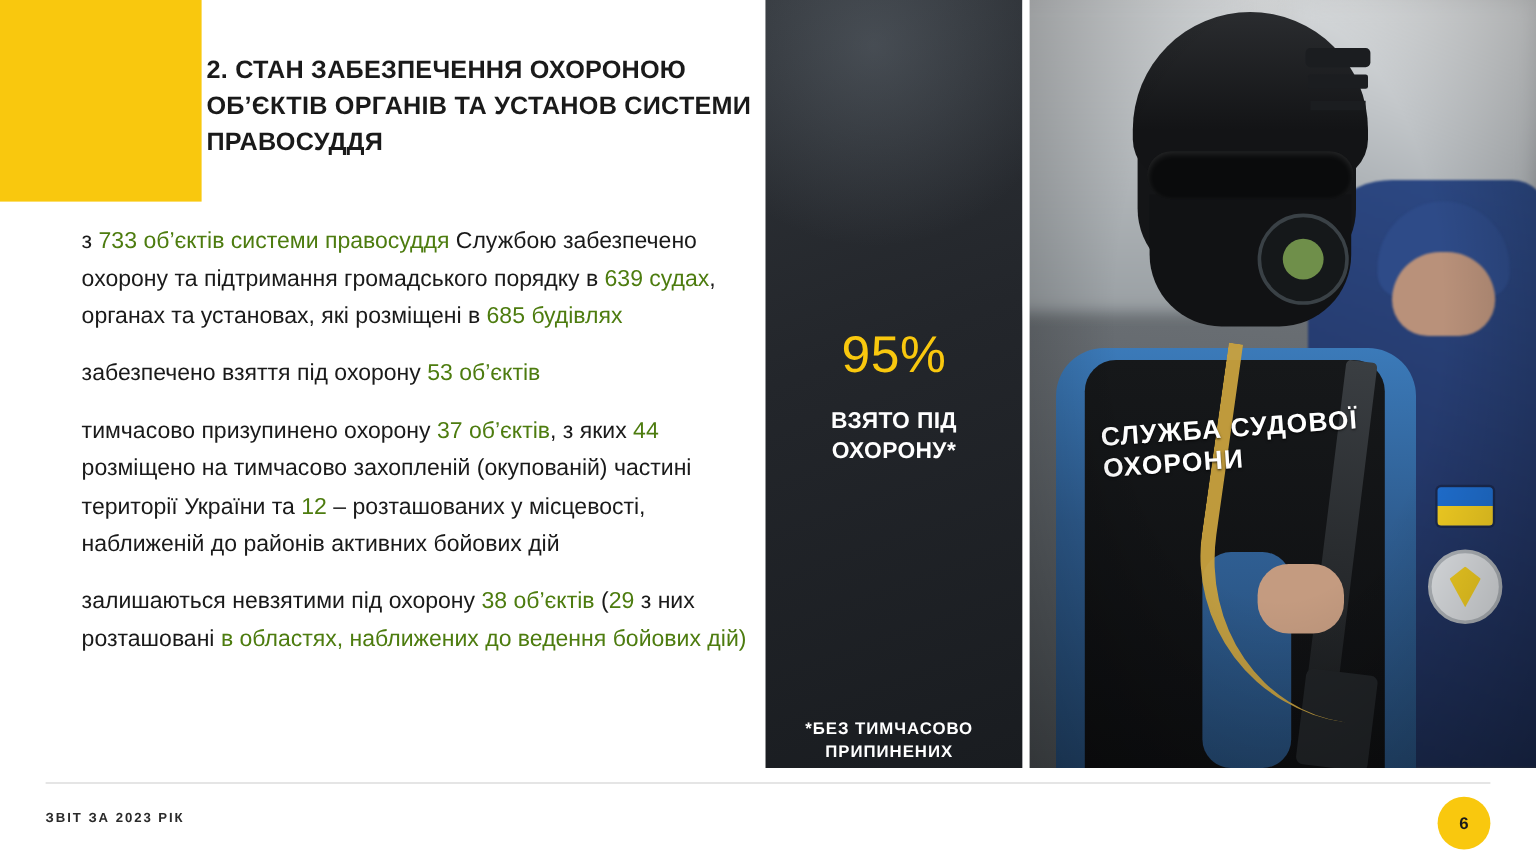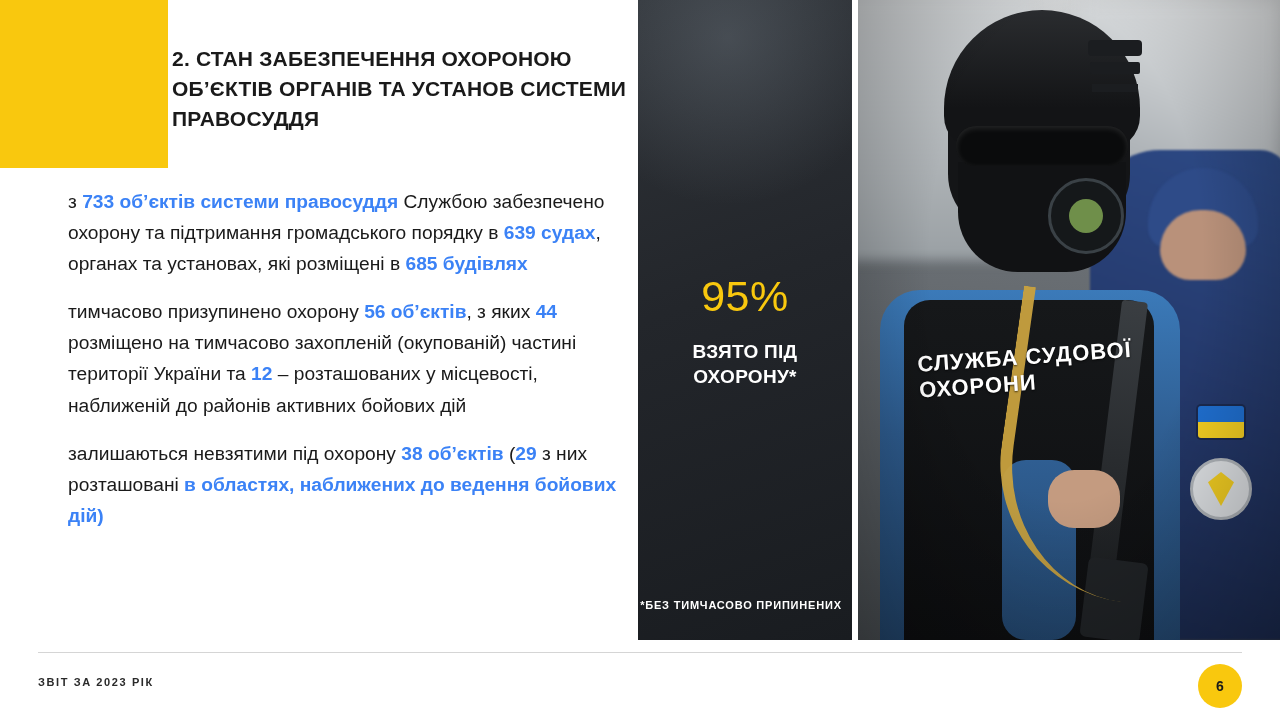--- a/index.html
+++ b/index.html
@@ -26,21 +26,21 @@
     letter-spacing:0.2px; color:#1a1a1a; text-transform:uppercase;
   }
 
   
   .body-text {
     position:absolute; left:68px; top:186px; width:560px;
     font-size:19.2px; line-height:1.62; color:#1a1a1a;
   }
   .para { margin-bottom:17px; }
   .para:last-child { margin-bottom:16px; }
-  .hl { color:#3b82f6; font-weight:bold; }
+  .hl { color:#4d7c0f; font-weight:normal; }
 
   
   .photo-panel {
     position:absolute; right:0; top:0; width:642px; height:640px;
     background:#23272c; overflow:hidden;
   }
   .photo-left {
     position:absolute; left:0; top:0; width:214px; height:640px;
     background:linear-gradient(160deg,#2f3338 0%, #23262b 45%, #191c20 100%);
     overflow:hidden;
@@ -53,21 +53,21 @@
     position:absolute; left:0; top:272px; width:214px; text-align:center;
     font-size:43px; font-weight:normal; color:#f9c80e; letter-spacing:0.5px;
   }
   .stat-label {
     position:absolute; left:0; top:340px; width:214px; text-align:center;
     font-size:19px; font-weight:bold; color:#ffffff; line-height:1.3;
     text-transform:uppercase; letter-spacing:0.3px;
   }
   .stat-note {
     position:absolute; left:0; top:598px; width:206px; text-align:center;
-    font-size:11px; font-weight:bold; color:#ffffff; line-height:1.35;
+    font-size:14px; font-weight:bold; color:#ffffff; line-height:1.35;
     letter-spacing:0.8px; text-transform:uppercase;
   }
 
   
   .photo-img {
     position:absolute; left:214px; top:0; width:428px; height:640px;
     background:
       linear-gradient(185deg,#d7d9da 0%, #b9bcbe 14%, #8e9296 26%, #6a6f74 40%, #4c5155 100%);
     overflow:hidden;
   }
@@ -205,23 +205,26 @@
   <div class="corner-block"></div>
 
   <h1 class="title">2. СТАН ЗАБЕЗПЕЧЕННЯ ОХОРОНОЮ ОБ’ЄКТІВ ОРГАНІВ ТА УСТАНОВ СИСТЕМИ ПРАВОСУДДЯ</h1>
 
   <div class="body-text">
 
     <p class="para">
       <span>з </span><span class="hl">733 об’єктів системи правосуддя</span><span> Службою забезпечено охорону та підтримання громадського порядку в </span><span class="hl">639 судах</span><span>, органах та установах, які розміщені в </span><span class="hl">685 будівлях</span>
     </p>
 
-
-    <p class="para">
-      <span>тимчасово призупинено охорону </span><span class="hl">56 об’єктів</span><span>, з яких </span><span class="hl">44</span><span> розміщено на тимчасово захопленій (окупованій) частині території України та </span><span class="hl">12</span><span> – розташованих у місцевості, наближеній до районів активних бойових дій</span>
+    <p class="para">
+      <span>забезпечено взяття під охорону </span><span class="hl">53 об’єктів</span>
+    </p>
+
+    <p class="para">
+      <span>тимчасово призупинено охорону </span><span class="hl">37 об’єктів</span><span>, з яких </span><span class="hl">44</span><span> розміщено на тимчасово захопленій (окупованій) частині території України та </span><span class="hl">12</span><span> – розташованих у місцевості, наближеній до районів активних бойових дій</span>
     </p>
 
     <p class="para">
       <span>залишаються невзятими під охорону </span><span class="hl">38 об’єктів</span><span> (</span><span class="hl">29</span><span> з них розташовані </span><span class="hl"> в областях, наближених до ведення бойових дій)</span>
     </p>
 
   </div>
 
   <div class="photo-panel">
 

